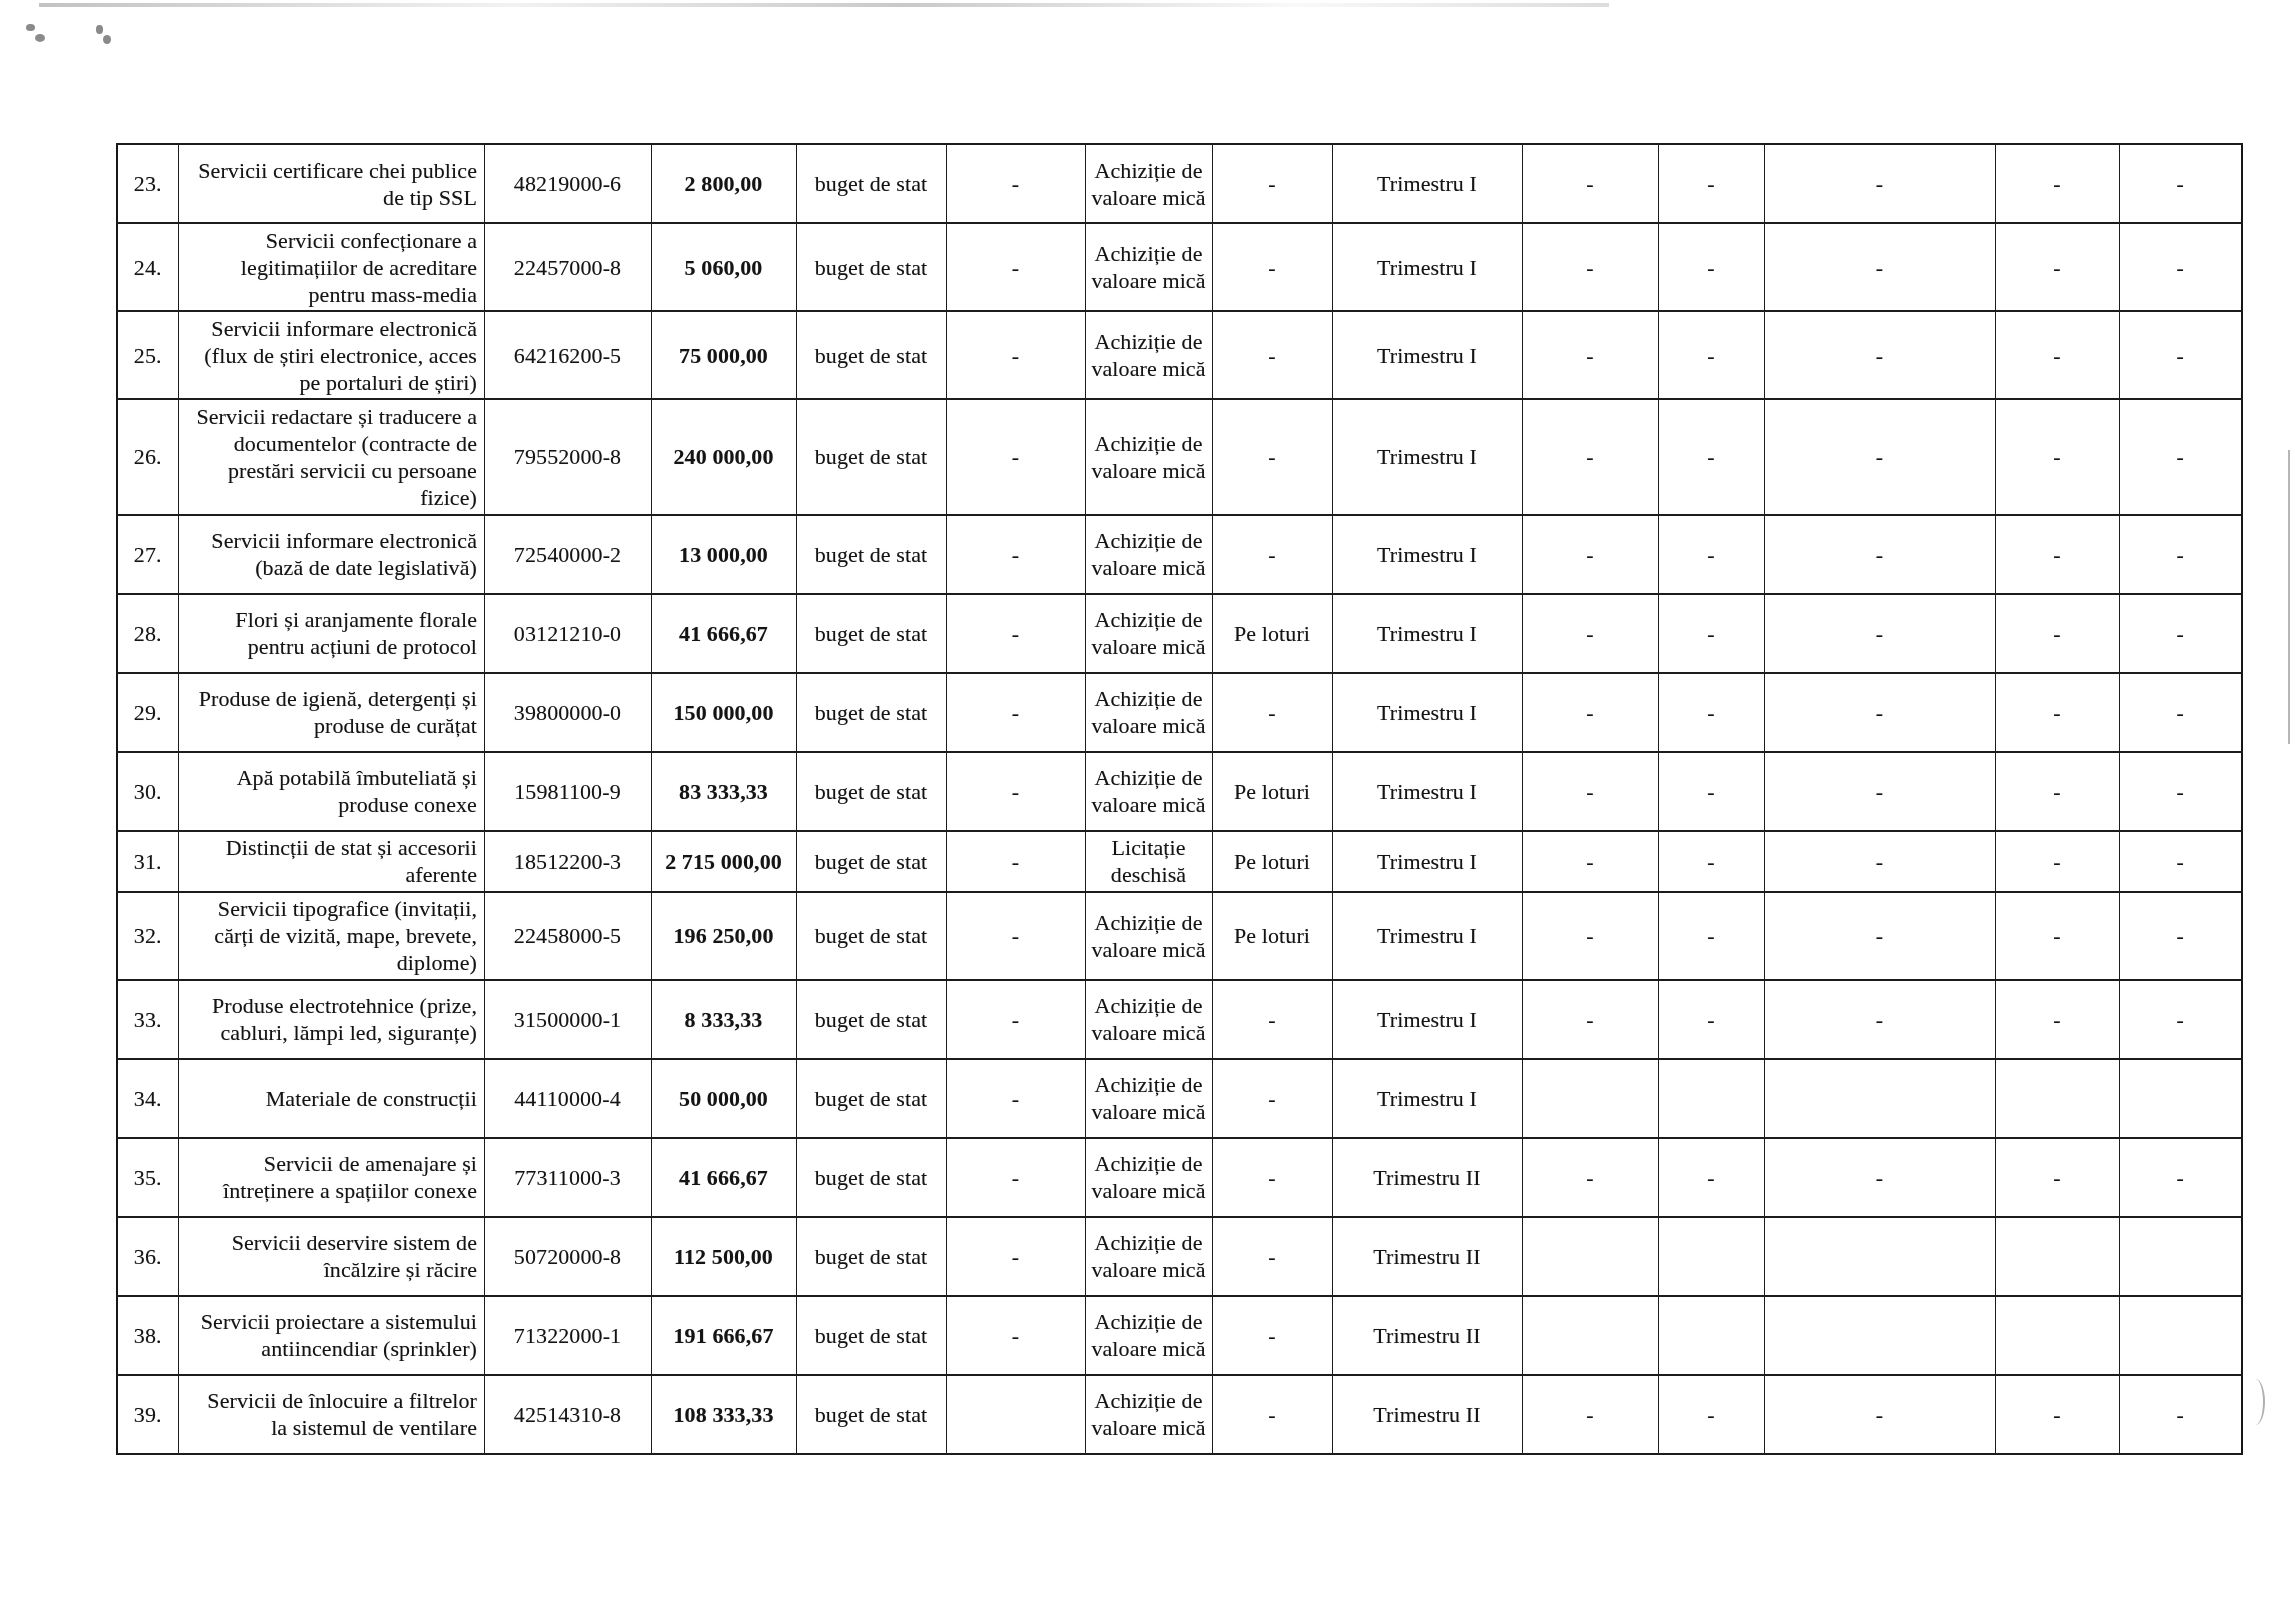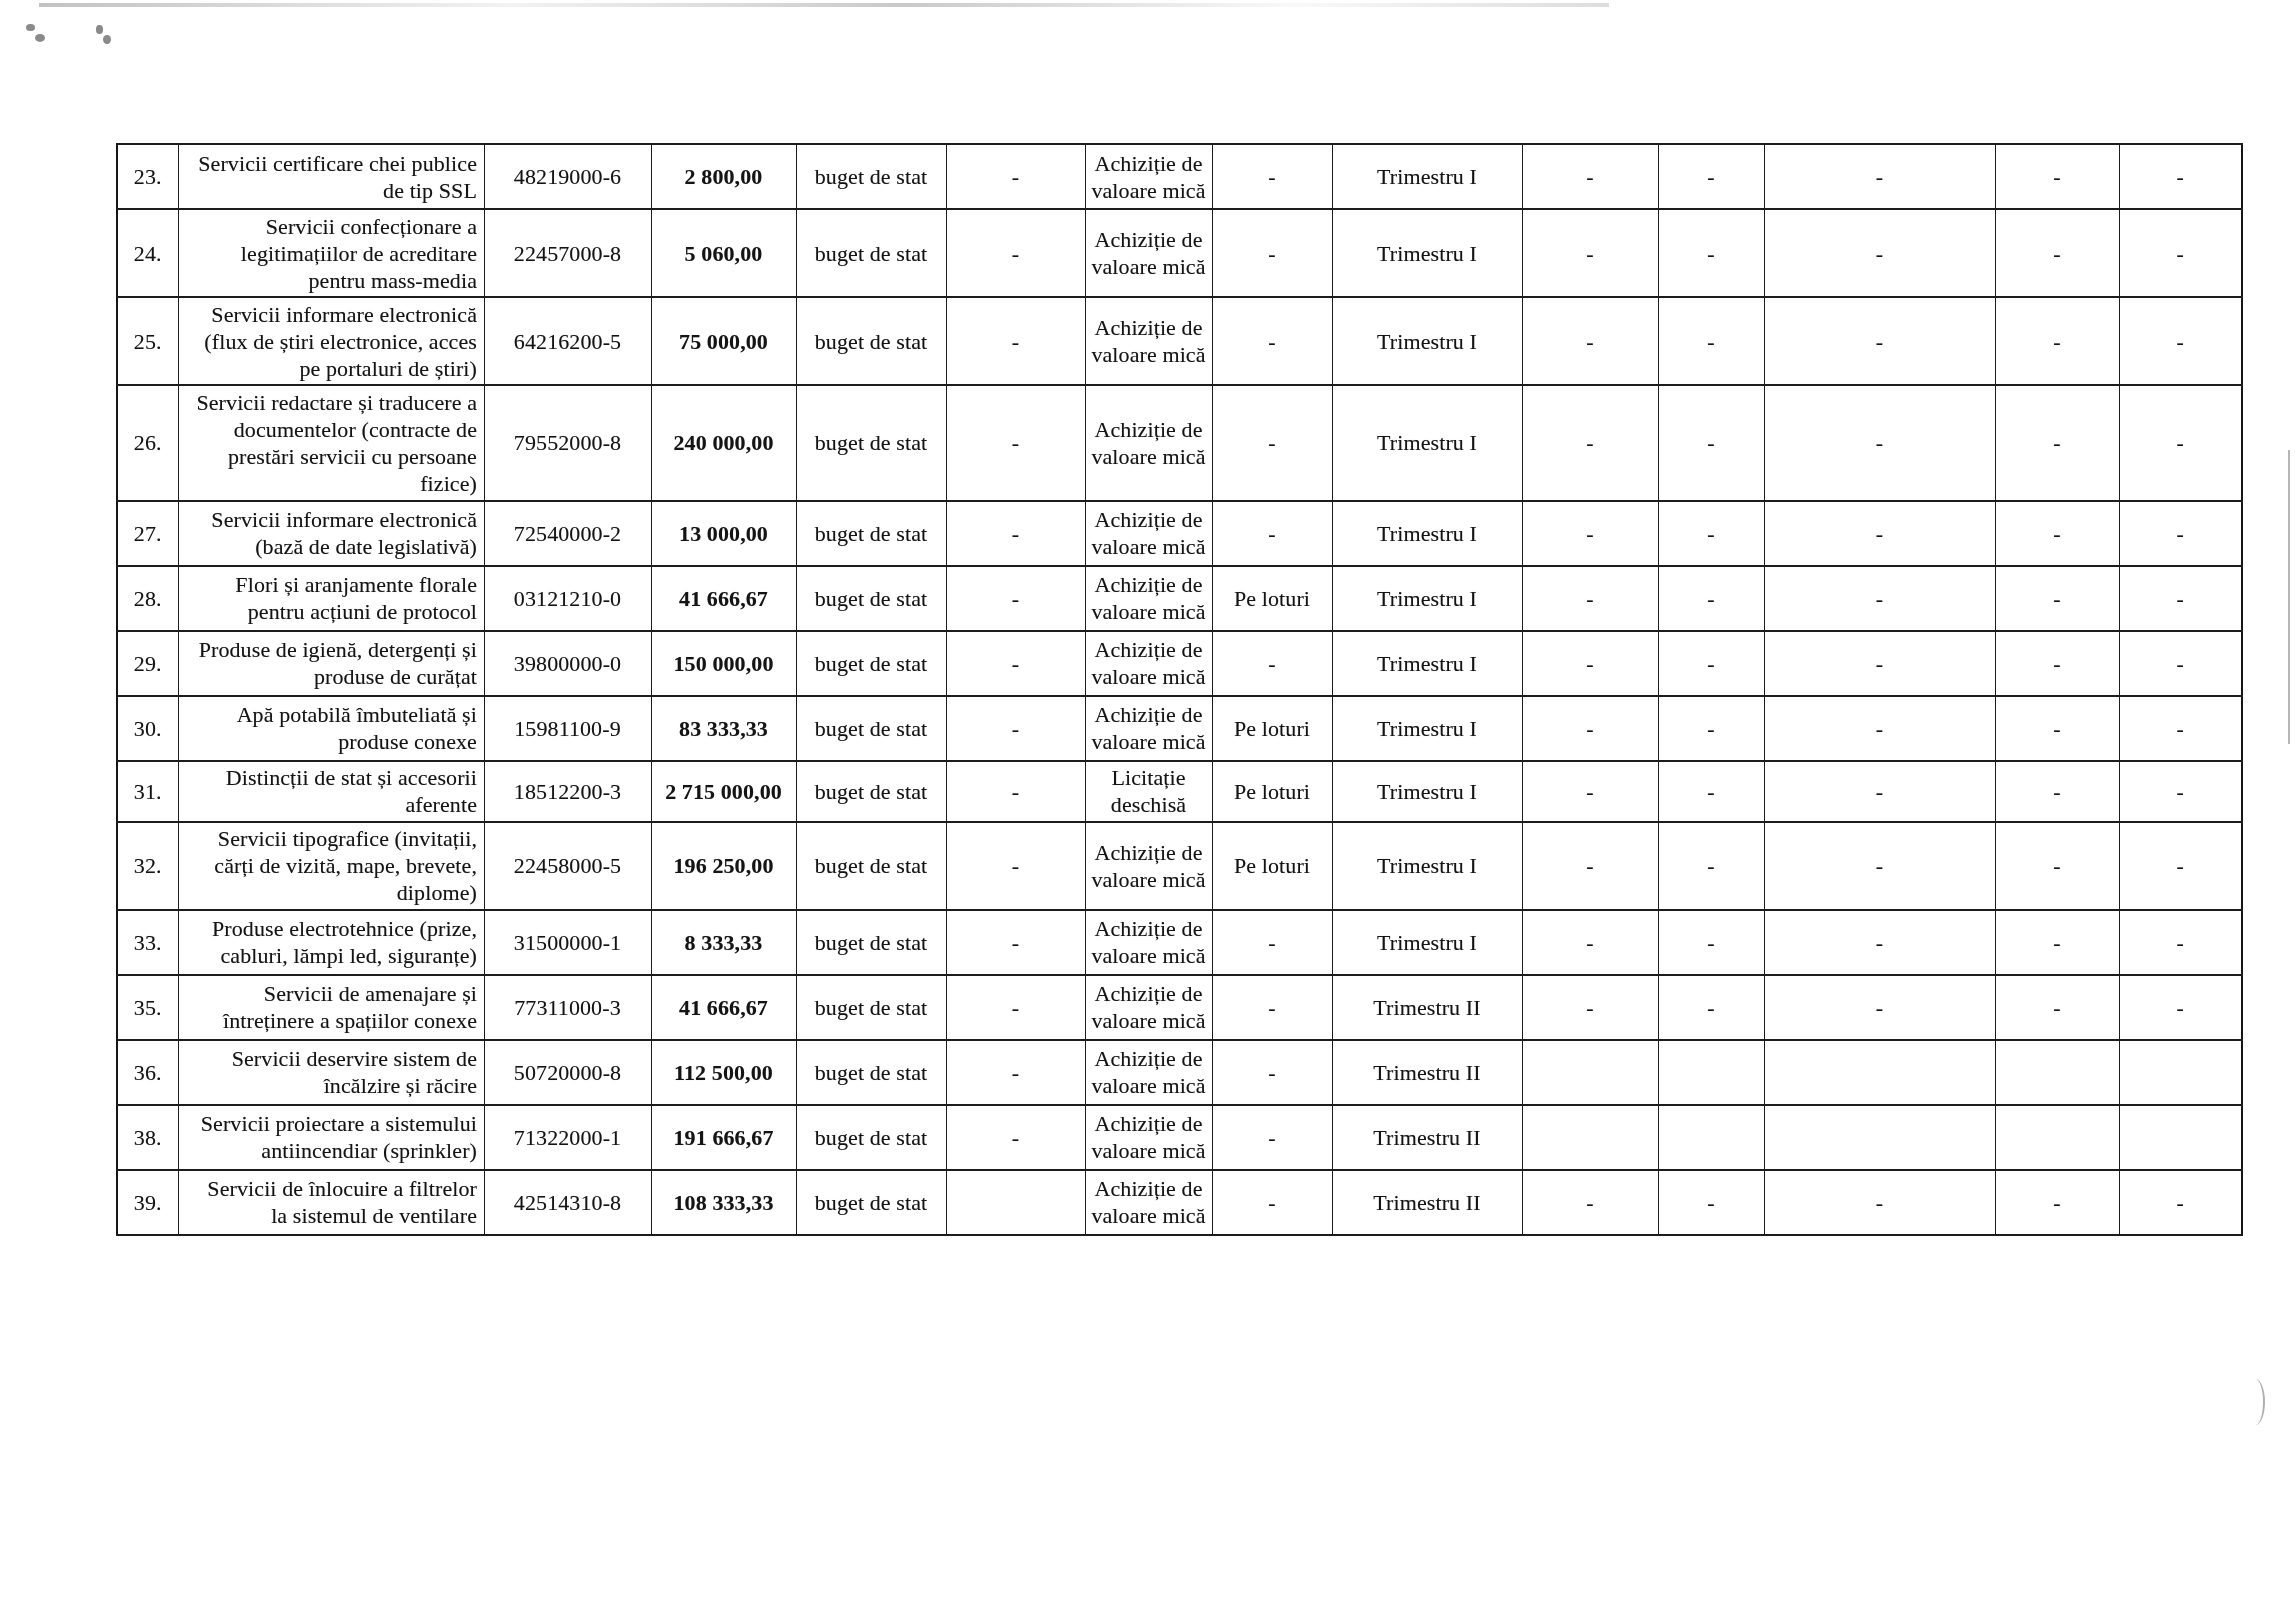--- a/index.html
+++ b/index.html
@@ -72,21 +72,21 @@
   #ptable td {
     border: 1.3px solid #1c1c1c;
     border-top-width: 2px;
     border-bottom-width: 2px;
     vertical-align: middle;
     text-align: center;
     padding: 2.6px 3.9px;
     overflow: hidden;
     text-shadow: 0 0 0.7px rgba(20,20,20,.35);
   }
-  #ptable tr { height: 65px; }
+  #ptable tr { height: 79px; }
   #ptable tr:nth-child(4)  { height: 107px; }
   #ptable tr:nth-child(9)  { height: 59px;  }
   #ptable td.c-desc {
     text-align: right;
     padding-left: 17px;
     padding-right: 6.5px;
   }
   #ptable td.c-val { font-weight: bold; font-family: Liberation Serif, serif; }
   #ptable td.c-nr  { text-align: center; }
 </style>
@@ -291,20 +291,36 @@
       <td class="c-proc">Achiziție de valoare mică</td>
       <td class="c-lot">-</td>
       <td class="c-trim">Trimestru I</td>
       <td class="c-dash">-</td>
       <td class="c-dash">-</td>
       <td class="c-dash">-</td>
       <td class="c-dash">-</td>
       <td class="c-dash">-</td>
     </tr>
         <tr>
+      <td class="c-nr">34.</td>
+      <td class="c-desc">Materiale de construcții</td>
+      <td class="c-cpv">44110000-4</td>
+      <td class="c-val">50 000,00</td>
+      <td class="c-src">buget de stat</td>
+      <td class="c-dash">-</td>
+      <td class="c-proc">Achiziție de valoare mică</td>
+      <td class="c-lot">-</td>
+      <td class="c-trim">Trimestru I</td>
+      <td class="c-dash"></td>
+      <td class="c-dash"></td>
+      <td class="c-dash"></td>
+      <td class="c-dash"></td>
+      <td class="c-dash"></td>
+    </tr>
+        <tr>
       <td class="c-nr">35.</td>
       <td class="c-desc">Servicii de amenajare și întreținere a spațiilor conexe</td>
       <td class="c-cpv">77311000-3</td>
       <td class="c-val">41 666,67</td>
       <td class="c-src">buget de stat</td>
       <td class="c-dash">-</td>
       <td class="c-proc">Achiziție de valoare mică</td>
       <td class="c-lot">-</td>
       <td class="c-trim">Trimestru II</td>
       <td class="c-dash">-</td>

